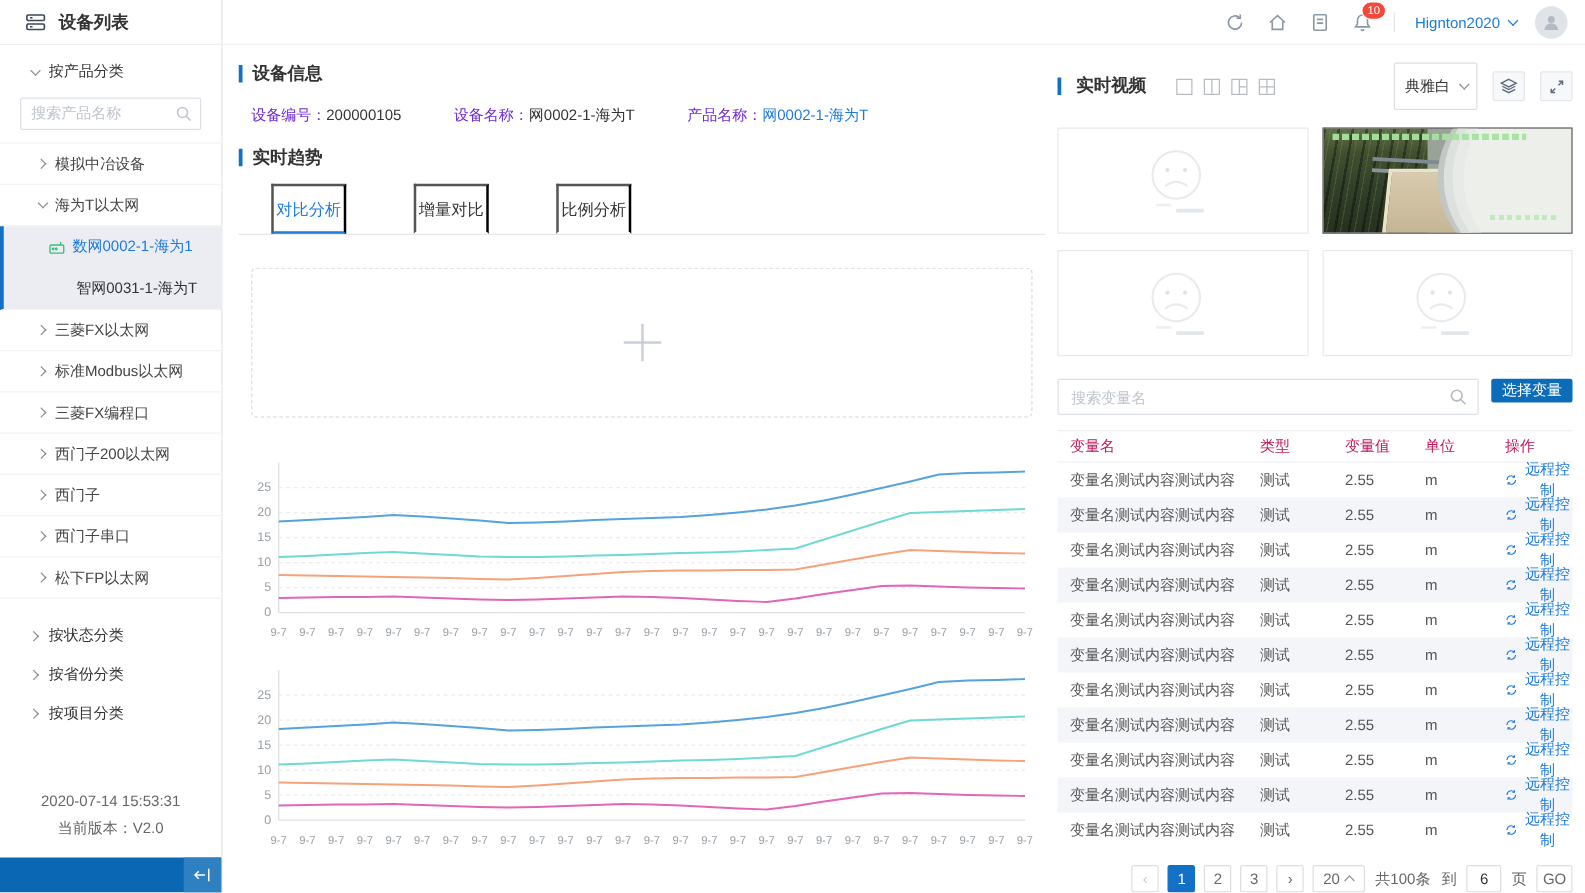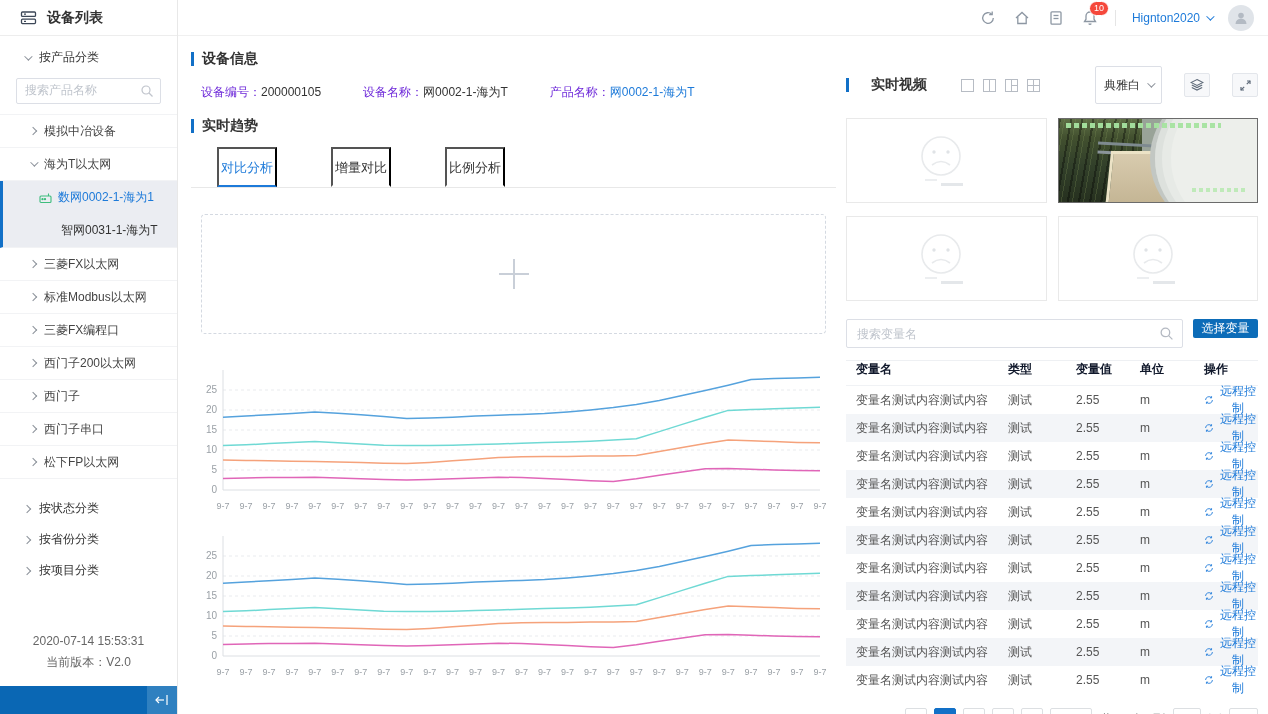--- a/index.html
+++ b/index.html
@@ -62,21 +62,21 @@
   .plus-icon { position:absolute; left:50%; top:50%; width:30px; height:30px; transform:translate(-50%,-50%); }
   .plus-icon::before, .plus-icon::after { content:""; position:absolute; background:#c9cfd8; }
   .plus-icon::before { left:14px; top:0; width:2px; height:30px; }
   .plus-icon::after { left:0; top:14px; width:30px; height:2px; }
 
   .chart { margin-left:2px; }
   .chart.c1 { margin-top:30px; }
   .chart.c2 { margin-top:14px; }
 
   
-  .video-header { display:flex; align-items:center; gap:22px; margin-top:18px; }
+  .video-header { display:flex; align-items:center; gap:12px; margin-top:2px; }
   .layout-icons { display:flex; gap:9px; margin-left:12px; align-items:center; }
   .li-box { width:13px; height:13px; border:1px solid #b7bcc4; position:relative; cursor:pointer; background:#fff; }
   .li-box.v::before { content:""; position:absolute; left:5px; top:0; width:1px; height:100%; background:#b7bcc4; }
   .li-box.t::before { content:""; position:absolute; left:5px; top:0; width:1px; height:100%; background:#b7bcc4; }
   .li-box.t::after  { content:""; position:absolute; left:5px; top:5px; width:6px; height:1px; background:#b7bcc4; }
   .li-box.g::before { content:""; position:absolute; left:5px; top:0; width:1px; height:100%; background:#b7bcc4; }
   .li-box.g::after  { content:""; position:absolute; left:0; top:5px; width:100%; height:1px; background:#b7bcc4; }
   .vh-spacer { flex:1; }
   .theme-select { height:38px; border:1px solid #dcdfe6; border-radius:2px; display:flex; align-items:center; gap:7px; padding:0 8px; color:#333; background:#fff; cursor:pointer; font-family:inherit; font-size:12px; }
   .icon-btn { width:26px; height:24px; border:1px solid #e3e6eb; background:#f7f8fa; border-radius:2px; display:flex; align-items:center; justify-content:center; color:#5f6b7a; cursor:pointer; }
@@ -100,21 +100,21 @@
     background:repeating-linear-gradient(90deg,#bfeab9 0 4px, transparent 4px 7px); }
 
   .var-search-row { display:flex; gap:10px; margin-top:18px; }
   .var-search { flex:1; height:29px; border:1px solid #dcdfe6; border-radius:2px; position:relative; display:flex; align-items:center; padding:0 30px 0 10px; }
   .var-search input { border:none; outline:none; width:100%; font-size:12px; color:#333; font-family:inherit; }
   .var-search input::placeholder { color:#bfc4cc; }
   .var-search .s-icon { position:absolute; right:8px; top:6px; }
   .select-btn { width:65px; height:19px; background:#0c6cb8; color:#fff; border:none; border-radius:2px; font-size:12px; cursor:pointer; font-family:inherit; }
 
   .var-table { margin-top:12px; }
-  .vt-head { display:flex; height:26px; align-items:flex-start; padding-left:10px; font-weight:bold; color:#0f172a; border-top:1px solid #eef0f3; border-bottom:1px solid #f0f2f5; }
+  .vt-head { display:flex; height:26px; align-items:center; padding-left:10px; font-weight:normal; color:#be185d; border-top:1px solid #eef0f3; border-bottom:1px solid #f0f2f5; }
   .vt-row { display:flex; height:28px; align-items:center; padding-left:10px; color:#555; }
   .vt-row.alt { background:#f3f5f8; }
   .c-name { width:152px; overflow:hidden; white-space:nowrap; }
   .c-type { width:68px; }
   .c-value { width:64px; }
   .c-unit { width:64px; }
   .c-action { flex:1; }
   .action-link { color:#1d7ad9; display:inline-flex; align-items:center; gap:4px; background:none; border:none; font-size:12px; cursor:pointer; font-family:inherit; }
 
   .pagination { display:flex; justify-content:flex-end; align-items:center; gap:7px; margin-top:14px; color:#666; }

